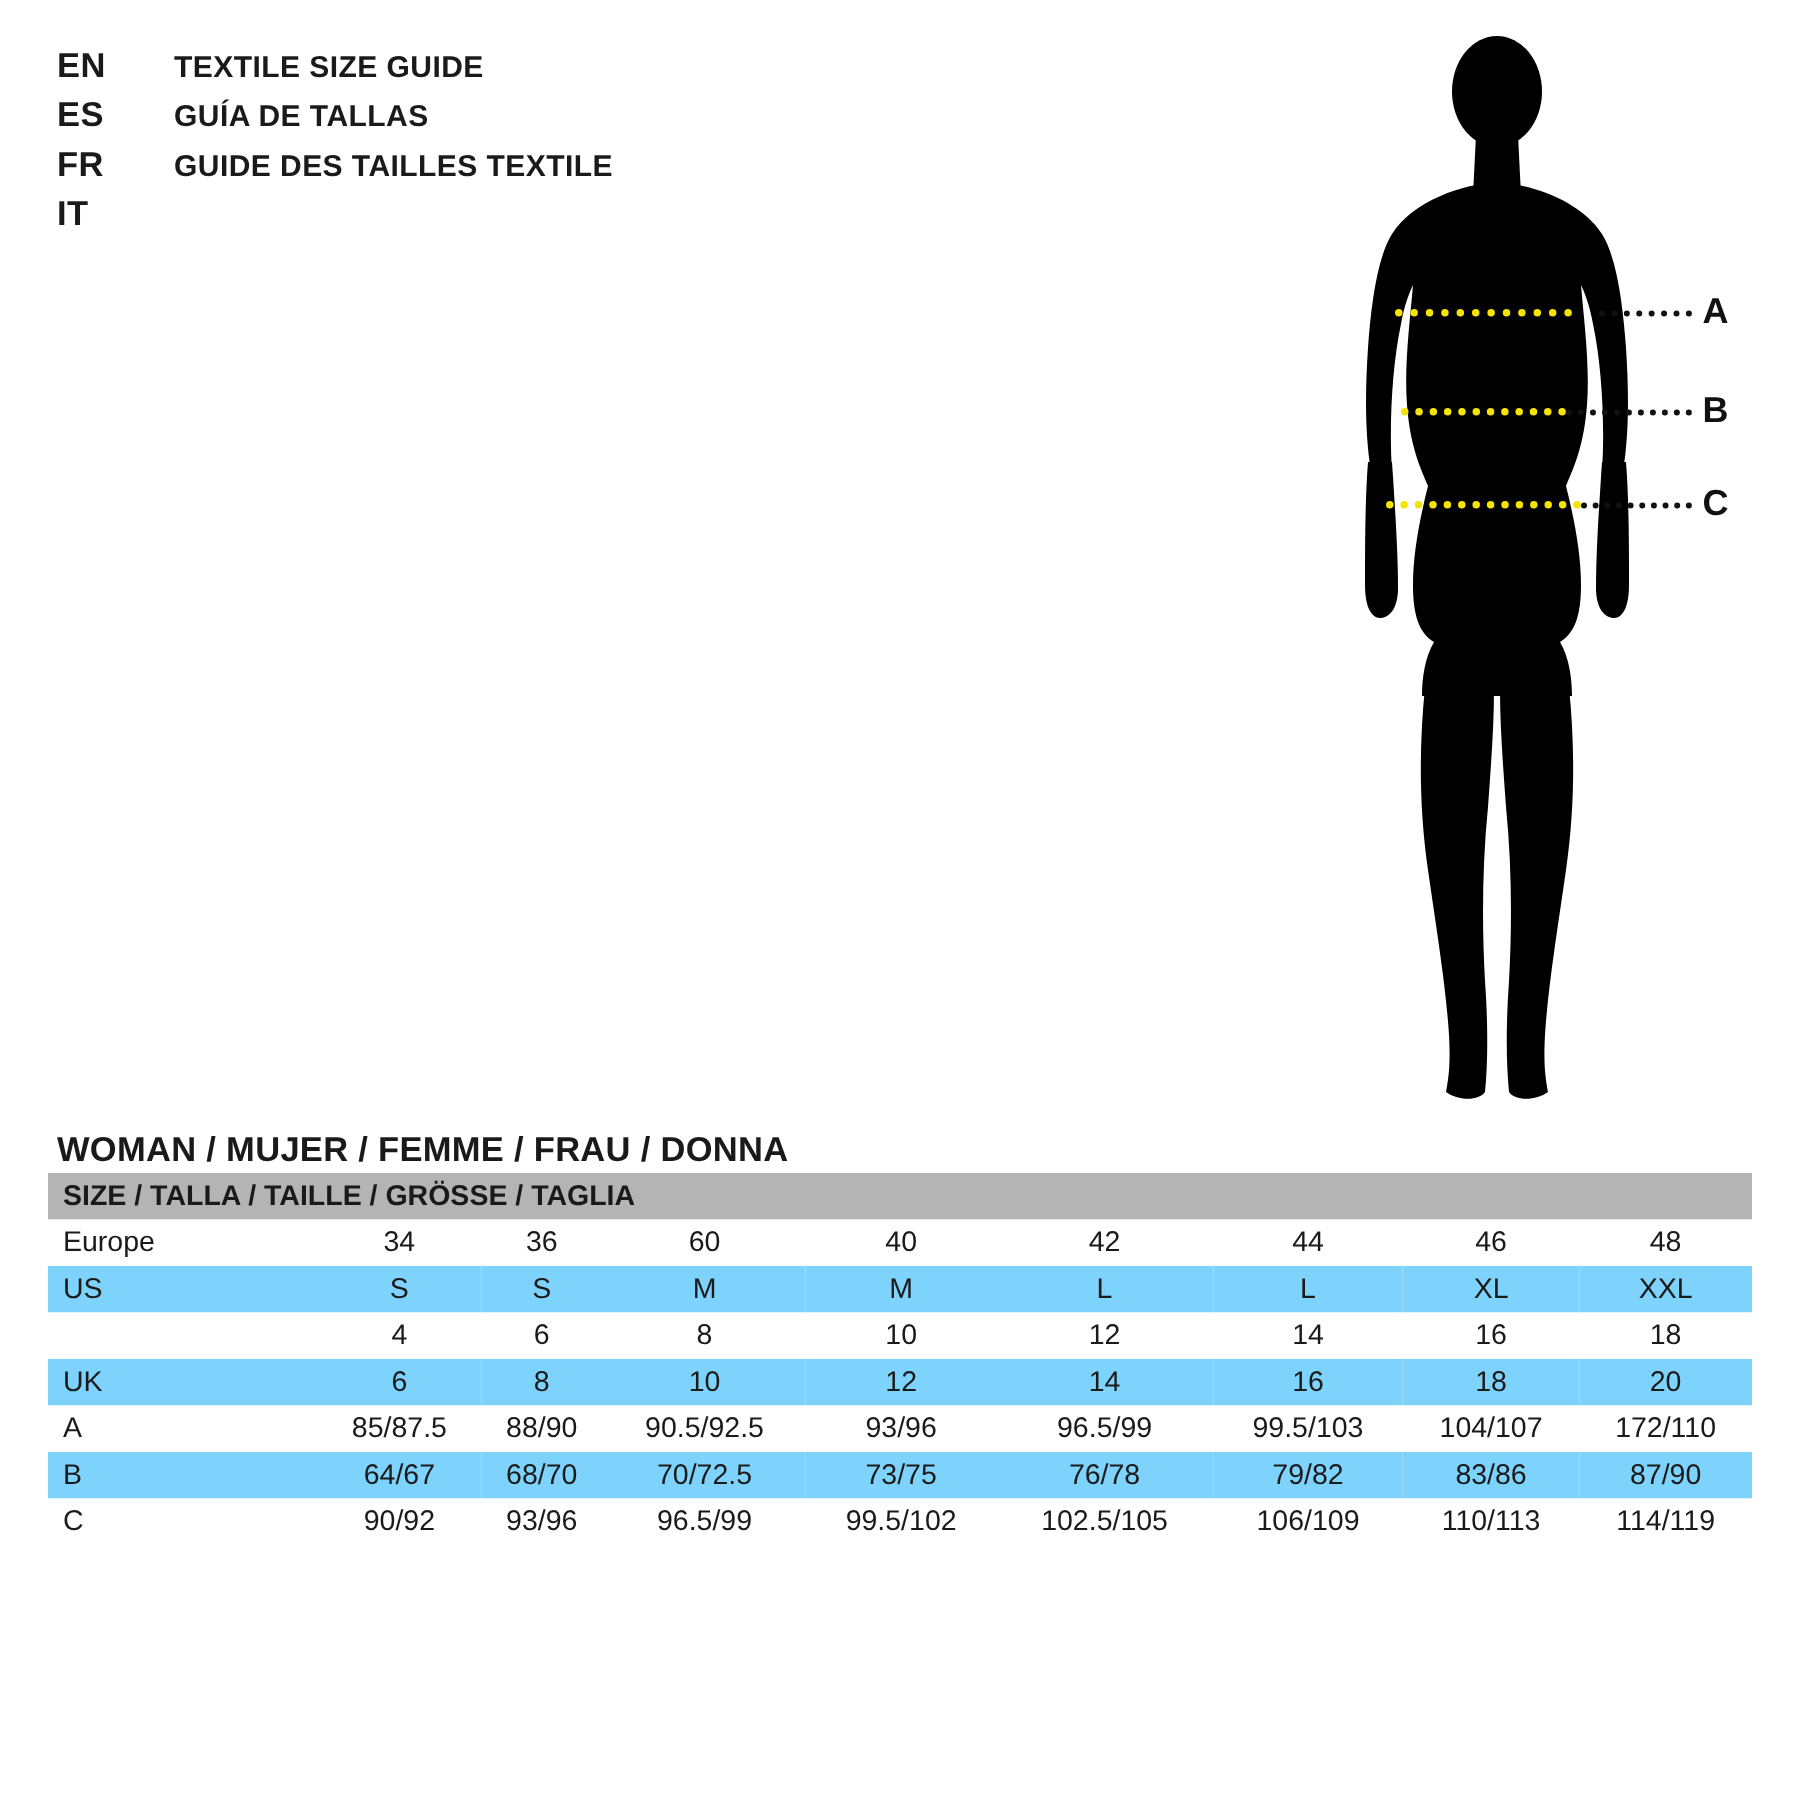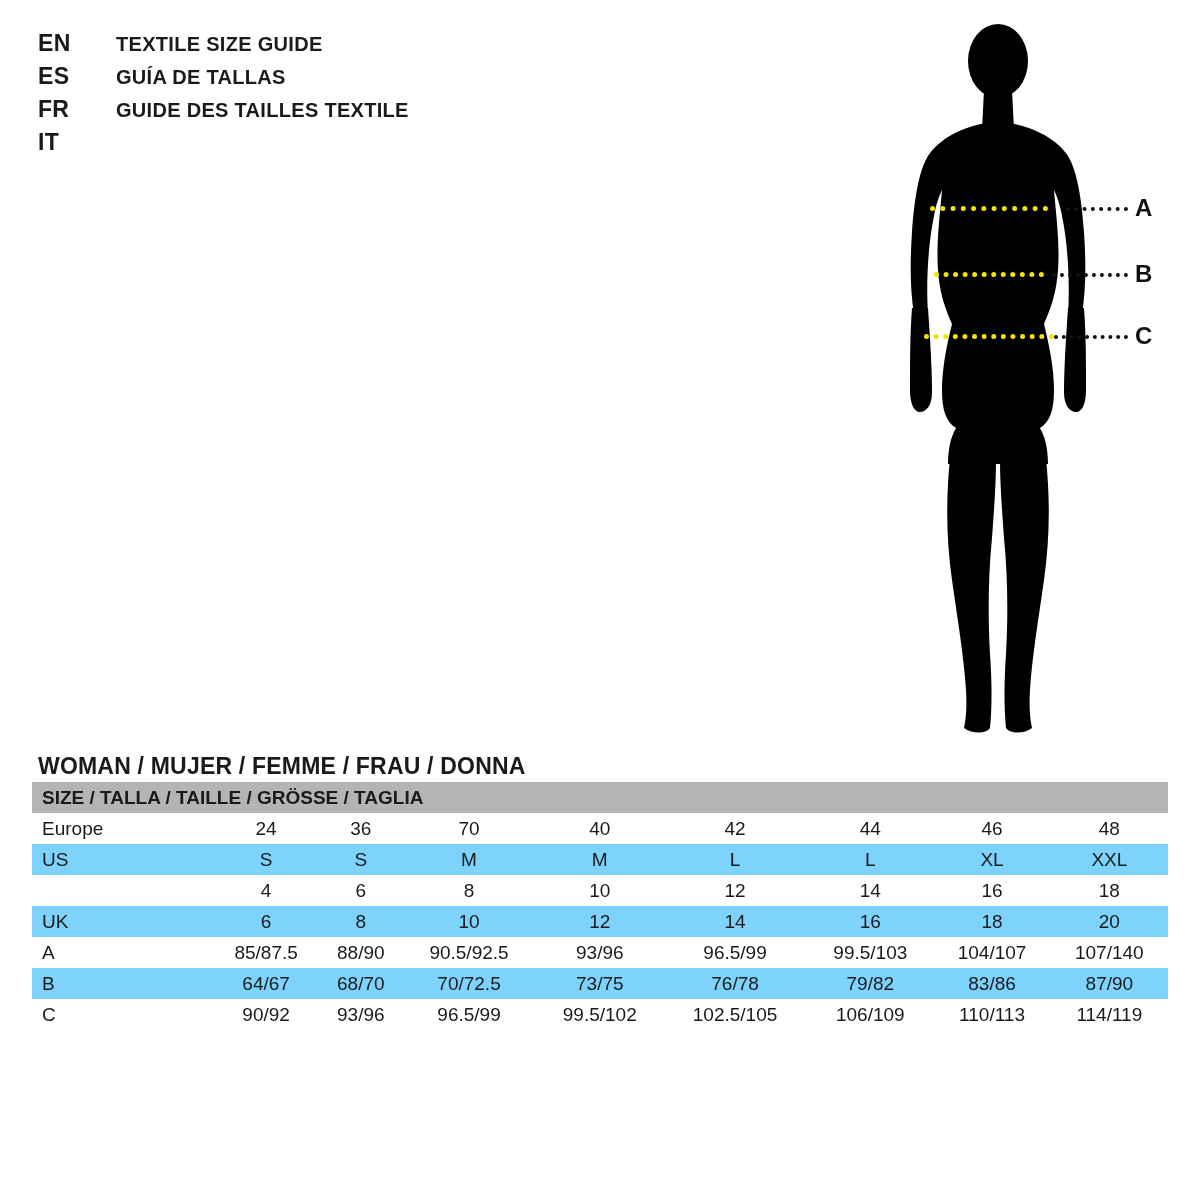--- a/index.html
+++ b/index.html
@@ -207,23 +207,23 @@
 
   <div class="section-title">WOMAN / MUJER / FEMME / FRAU / DONNA</div>
 
   <table class="size-table">
     <tbody>
       <tr class="head-row">
         <th class="head-cell" colspan="9">SIZE / TALLA / TAILLE / GRÖSSE / TAGLIA</th>
       </tr>
       <tr class="plain">
         <td class="row-label">Europe</td>
-        <td>24</td>
+        <td>34</td>
         <td>36</td>
-        <td>70</td>
+        <td>60</td>
         <td>40</td>
         <td>42</td>
         <td>44</td>
         <td>46</td>
         <td>48</td>
       </tr>
       <tr class="shade">
         <td class="row-label">US</td>
         <td>S</td>
         <td>S</td>
@@ -258,21 +258,21 @@
       </tr>
       <tr class="plain">
         <td class="row-label">A</td>
         <td>85/87.5</td>
         <td>88/90</td>
         <td>90.5/92.5</td>
         <td>93/96</td>
         <td>96.5/99</td>
         <td>99.5/103</td>
         <td>104/107</td>
-        <td>107/140</td>
+        <td>172/110</td>
       </tr>
       <tr class="shade">
         <td class="row-label">B</td>
         <td>64/67</td>
         <td>68/70</td>
         <td>70/72.5</td>
         <td>73/75</td>
         <td>76/78</td>
         <td>79/82</td>
         <td>83/86</td>

